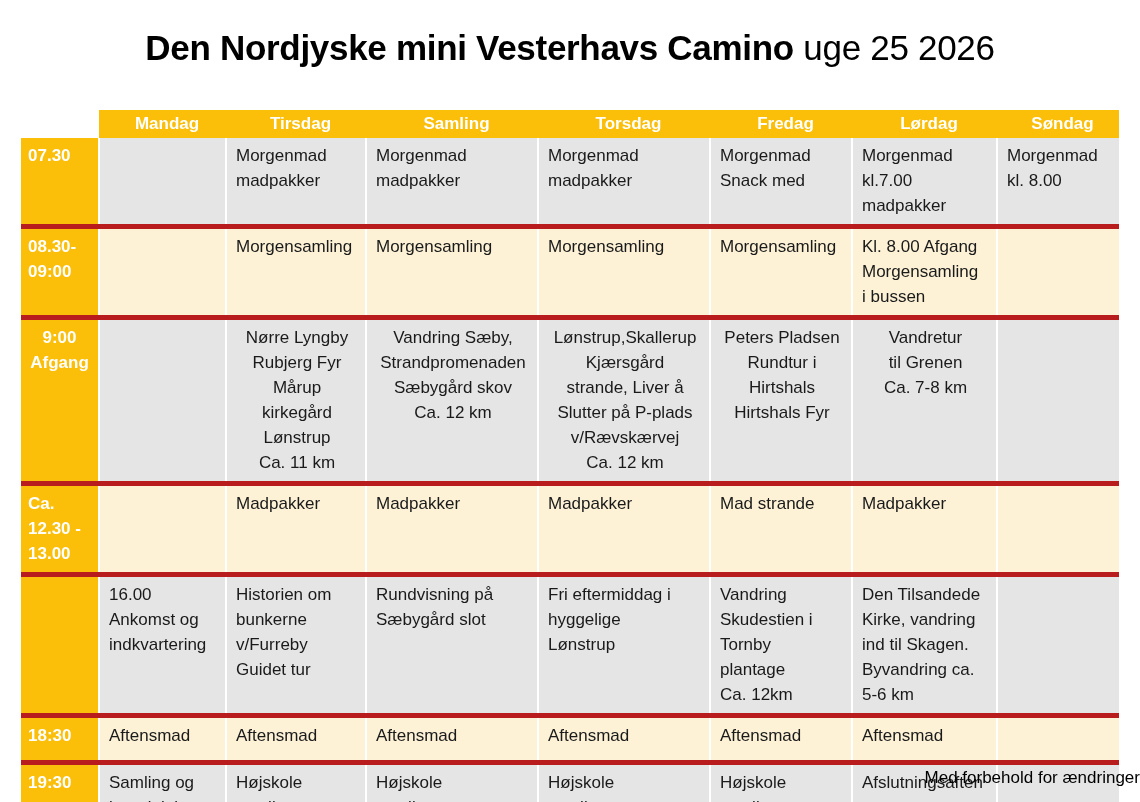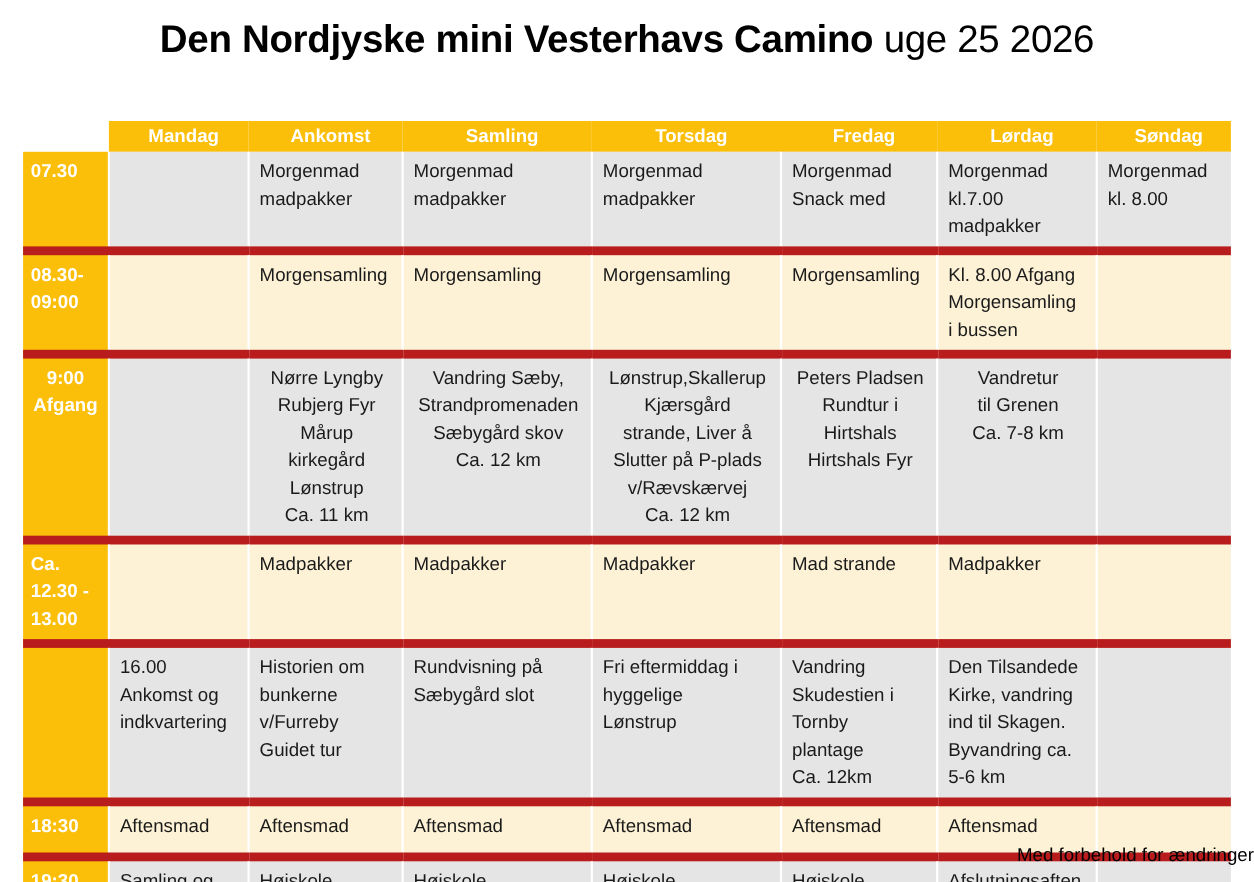--- a/index.html
+++ b/index.html
@@ -13,21 +13,21 @@
     font-family: "Liberation Sans", sans-serif;
     color: #1a1a1a;
     overflow: hidden;
     position: relative;
   }
 
   
   .title-wrap {
     width: 1140px;
     text-align: center;
-    padding-top: 14px;
+    padding-top: 26px;
     box-sizing: border-box;
   }
   .title {
     font-size: 35px;
     line-height: 44px;
     letter-spacing: -0.3px;
     white-space: nowrap;
     color: #000000;
   }
   .title .t-bold {
@@ -72,21 +72,21 @@
   thead th.th-corner {
     background: #ffffff;
   }
 
   tbody td {
     vertical-align: top;
     font-size: 17px;
     line-height: 25px;
     padding: 5px 7px 6px 9px;
     border-left: 2px solid #ffffff;
-    border-bottom: 8px solid #b91c1c;
+    border-bottom: 5px solid #b91c1c;
     white-space: pre-line;
     word-wrap: break-word;
   }
   tbody td.time-cell {
     background: #FBBE09;
     color: #ffffff;
     font-weight: bold;
     font-size: 17px;
     line-height: 25px;
     border-left: none;
@@ -134,21 +134,21 @@
       <col class="c-day4">
       <col class="c-day5">
       <col class="c-day6">
       <col class="c-day7">
       <col class="c-day8">
     </colgroup>
     <thead>
       <tr>
         <th class="th-corner"></th>
         <th>Mandag</th>
-        <th>Ankomst</th>
+        <th>Tirsdag</th>
         <th>Samling</th>
         <th>Torsdag</th>
         <th>Fredag</th>
         <th>Lørdag</th>
         <th>Søndag</th>
       </tr>
     </thead>
     <tbody>
       <tr class="r0 shade-dark">
         <td class="time-cell">07.30</td>

